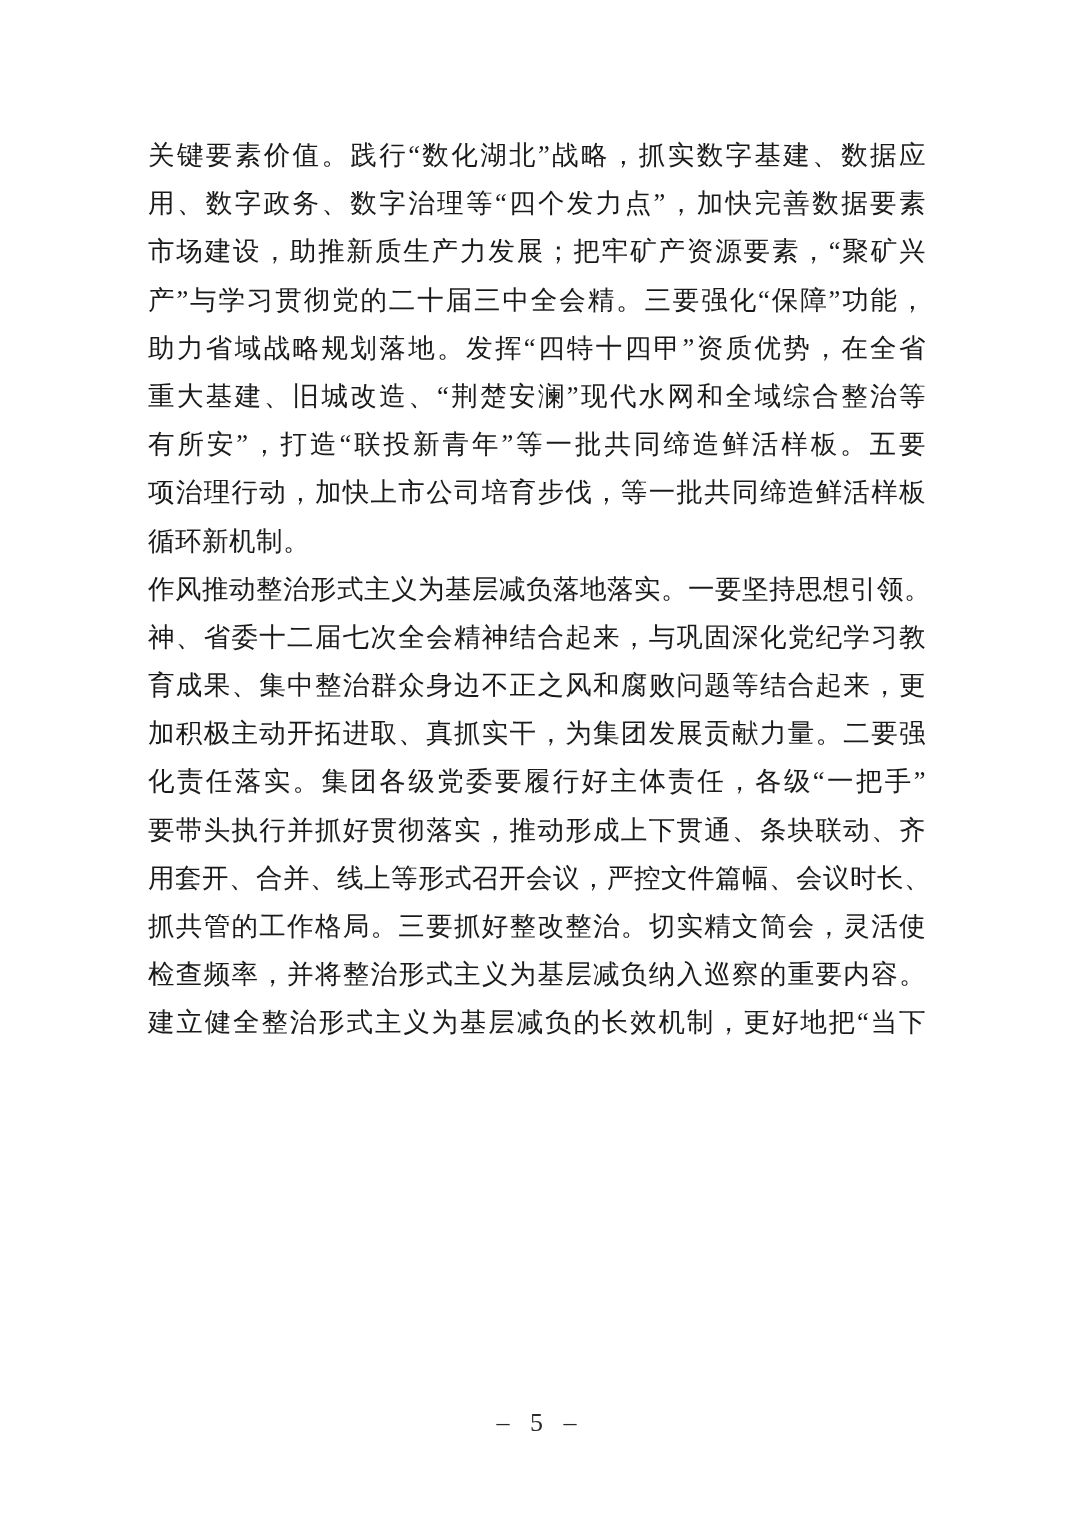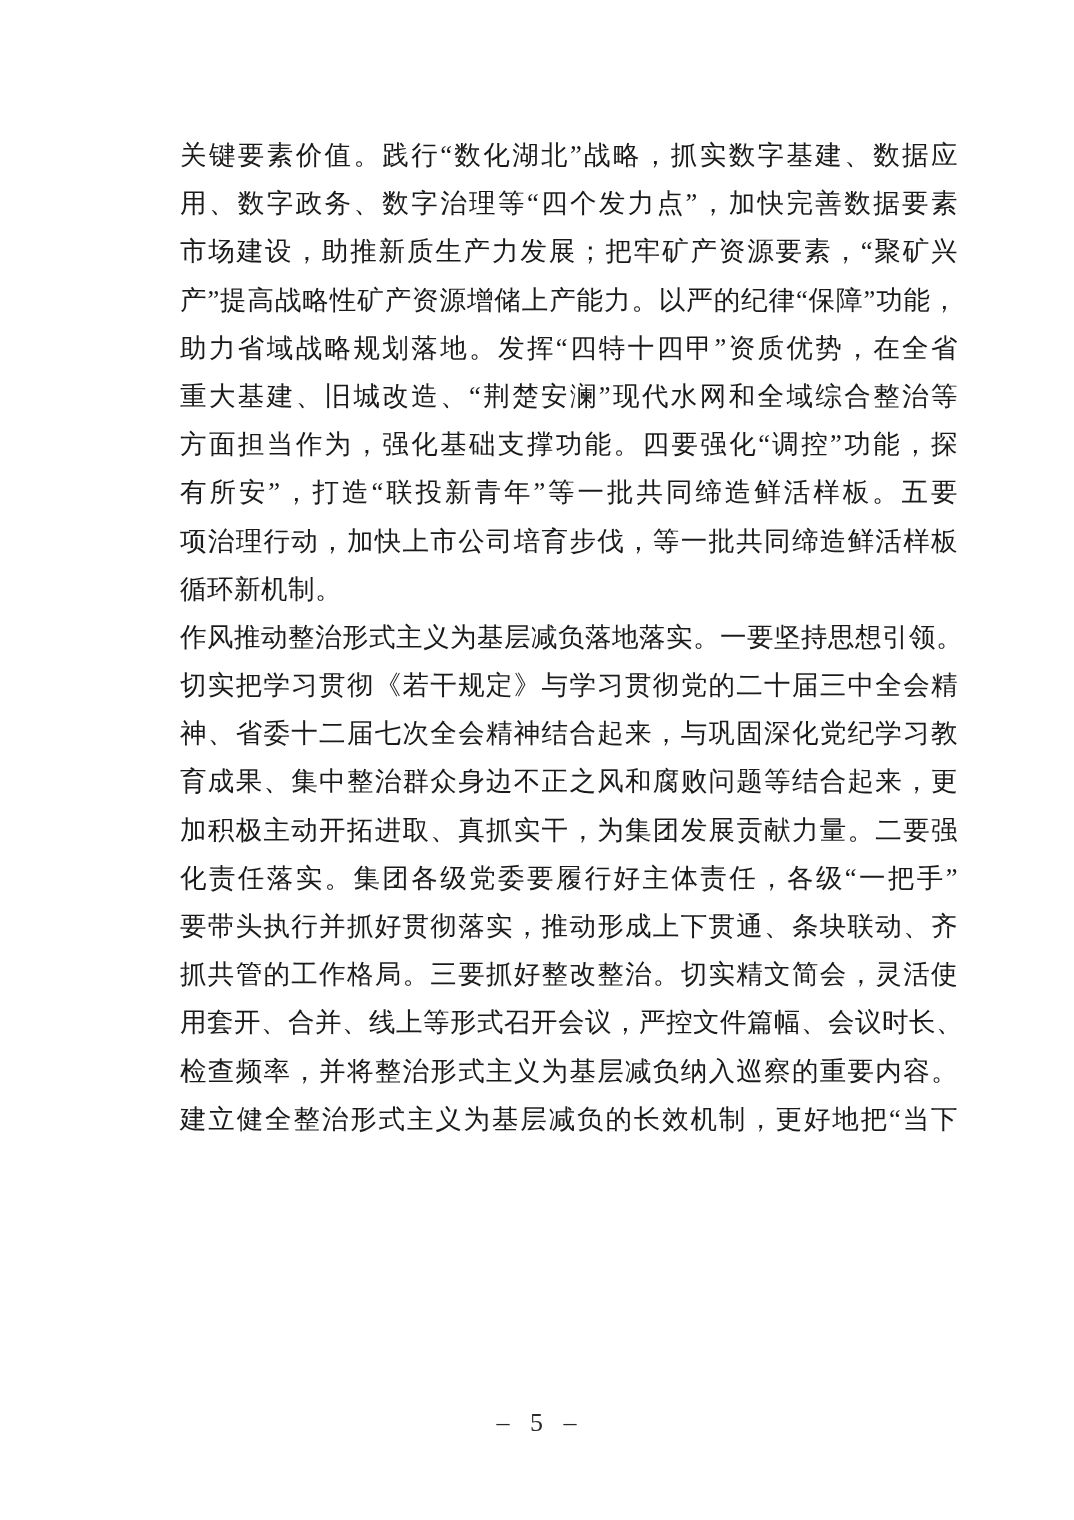--- a/index.html
+++ b/index.html
@@ -14,21 +14,20 @@
     background: #ffffff;
     overflow: hidden;
     font-family: "Liberation Serif", "DejaVu Serif", serif;
   }
   .doc-body {
     position: absolute;
     left: 148px;
     top: 131px;
     width: 778px;
     color: #1a1a1a;
-    margin-left: 32px;
   }
   .paragraph {
     margin: 0;
     padding: 0;
   }
   .line {
     height: 48.2px;
     line-height: 48.2px;
     font-size: 26.5px;
     letter-spacing: 0.5px;
@@ -55,36 +54,34 @@
 </style>
 </head>
 <body>
 
 <div class="page">
   <div class="doc-body" id="doc-body">
       <div class="paragraph">
         <div class="line">关键要素价值。践行“数化湖北”战略，抓实数字基建、数据应</div>
         <div class="line">用、数字政务、数字治理等“四个发力点”，加快完善数据要素</div>
         <div class="line">市场建设，助推新质生产力发展；把牢矿产资源要素，“聚矿兴</div>
-        <div class="line">产”提高战略性矿产资源增储上产能力。以严的纪律“保障”功能，</div>
+        <div class="line">产”与学习贯彻党的二十届三中全会精。三要强化“保障”功能，</div>
         <div class="line">助力省域战略规划落地。发挥“四特十四甲”资质优势，在全省</div>
         <div class="line">重大基建、旧城改造、“荆楚安澜”现代水网和全域综合整治等</div>
-        <div class="line">方面担当作为，强化基础支撑功能。四要强化“调控”功能，探</div>
         <div class="line">有所安”，打造“联投新青年”等一批共同缔造鲜活样板。五要</div>
         <div class="line">项治理行动，加快上市公司培育步伐，等一批共同缔造鲜活样板</div>
         <div class="line para-last">循环新机制。</div>
       </div>
       <div class="paragraph">
         <div class="line">作风推动整治形式主义为基层减负落地落实。一要坚持思想引领。</div>
-        <div class="line">切实把学习贯彻《若干规定》与学习贯彻党的二十届三中全会精</div>
         <div class="line">神、省委十二届七次全会精神结合起来，与巩固深化党纪学习教</div>
         <div class="line">育成果、集中整治群众身边不正之风和腐败问题等结合起来，更</div>
         <div class="line">加积极主动开拓进取、真抓实干，为集团发展贡献力量。二要强</div>
         <div class="line">化责任落实。集团各级党委要履行好主体责任，各级“一把手”</div>
         <div class="line">要带头执行并抓好贯彻落实，推动形成上下贯通、条块联动、齐</div>
+        <div class="line">用套开、合并、线上等形式召开会议，严控文件篇幅、会议时长、</div>
         <div class="line">抓共管的工作格局。三要抓好整改整治。切实精文简会，灵活使</div>
-        <div class="line">用套开、合并、线上等形式召开会议，严控文件篇幅、会议时长、</div>
         <div class="line">检查频率，并将整治形式主义为基层减负纳入巡察的重要内容。</div>
         <div class="line">建立健全整治形式主义为基层减负的长效机制，更好地把“当下</div>
       </div>
     </div>
   <div class="page-number">– 5 –</div>
 </div>
 
 </body></html>

